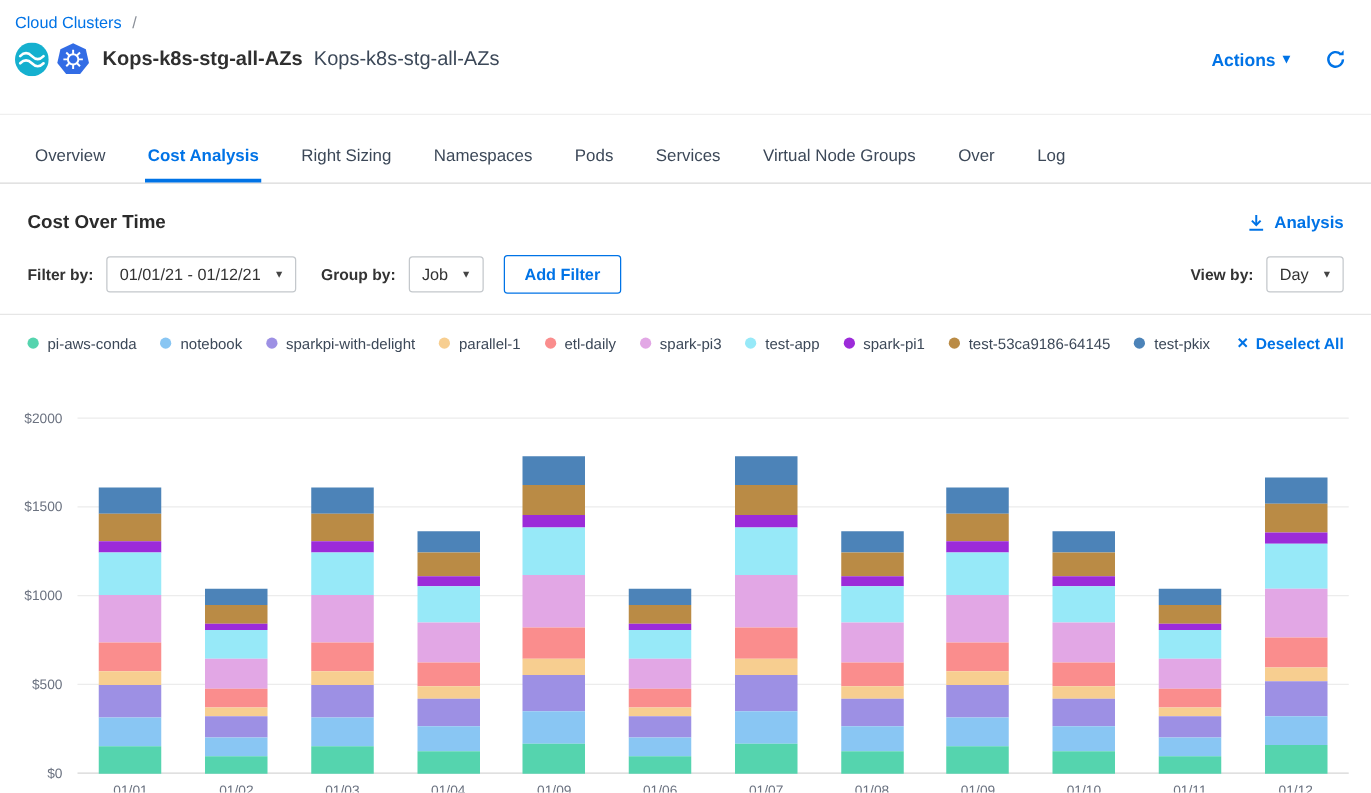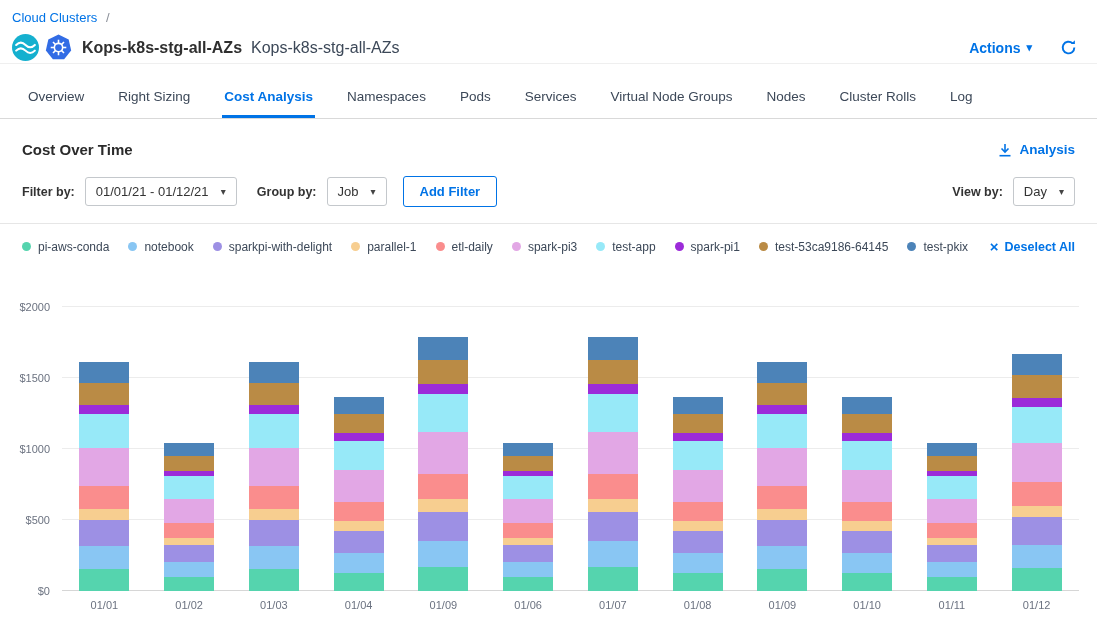--- a/index.html
+++ b/index.html
@@ -7,21 +7,21 @@
   body {
     width:1097px; height:634px; overflow:hidden;
     background:#ffffff; color:#333;
     font-family:"Liberation Sans", sans-serif;
   }
   
   .breadcrumb-row { padding:10px 14px 0 12px; font-size:13px; line-height:16px; }
   .breadcrumb-link { color:#0073e6; cursor:pointer; text-decoration:none; }
   .breadcrumb-sep { color:#8a8f98; margin-left:5px; }
   
-  .header-row { display:flex; align-items:center; padding:8px 20px 2px 12px; border-bottom:1px solid #efefef; }
+  .header-row { display:flex; align-items:center; padding:8px 20px 30px 12px; border-bottom:1px solid #efefef; }
   .logo { width:27px; height:27px; flex:0 0 auto; }
   .logo + .logo { margin-left:6px; }
   .title { font-size:16px; font-weight:bold; color:#2f2f2f; margin-left:10px; white-space:nowrap; }
   .subtitle { font-size:16px; font-weight:normal; color:#3c4858; margin-left:9px; white-space:nowrap; }
   .actions { margin-left:auto; display:flex; align-items:center; gap:6px; color:#0073e6; font-size:14px; font-weight:bold; cursor:pointer; }
   .caret { font-size:10px; line-height:1; }
   .actions .caret { color:#0073e6; font-size:11px; }
   .refresh-btn { margin-left:28px; cursor:pointer; display:flex; align-items:center; }
   
   .tabs { display:flex; gap:30px; padding:0 14px 0 26px; border-bottom:1px solid #d9d9d9; margin-top:12px; }
@@ -101,28 +101,27 @@
   <span class="refresh-btn">
     <svg width="17" height="17" viewBox="0 0 16 16">
       <path d="M13.5 8a5.5 5.5 0 1 1-1.7-3.95" fill="none" stroke="#0073e6" stroke-width="1.8"></path>
       <path d="M14 1.2v3.6h-3.6z" fill="#0073e6"></path>
     </svg>
   </span>
 </div>
 
 <div class="tabs">
     <div class="tab">Overview</div>
+    <div class="tab active">Cost Analysis</div>
     <div class="tab">Right Sizing</div>
-    <div class="tab active">Cost Analysis</div>
     <div class="tab">Namespaces</div>
     <div class="tab">Pods</div>
     <div class="tab">Services</div>
     <div class="tab">Virtual Node Groups</div>
-    <div class="tab">Nodes</div>
-    <div class="tab">Cluster Rolls</div>
+    <div class="tab">Over</div>
     <div class="tab">Log</div>
   </div>
 
 <div class="section-row">
   <span class="section-title">Cost Over Time</span>
   <span class="download">
     <svg width="14" height="14" viewBox="0 0 14 14">
       <path d="M7 1v8" stroke="#0073e6" stroke-width="1.6"></path>
       <path d="M3.5 5.5L7 9l3.5-3.5" fill="none" stroke="#0073e6" stroke-width="1.6"></path>
       <path d="M1.5 12.7h11" stroke="#0073e6" stroke-width="1.6"></path>

